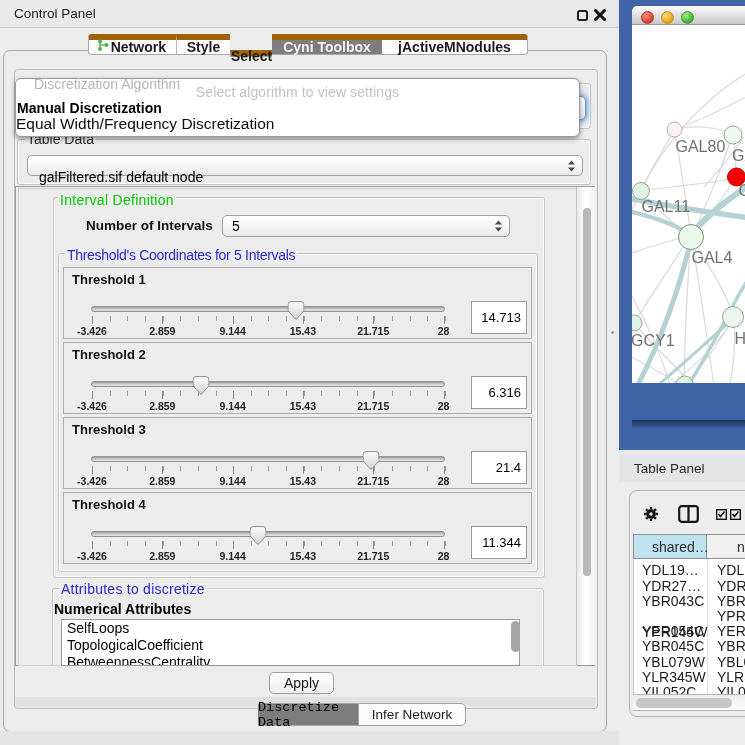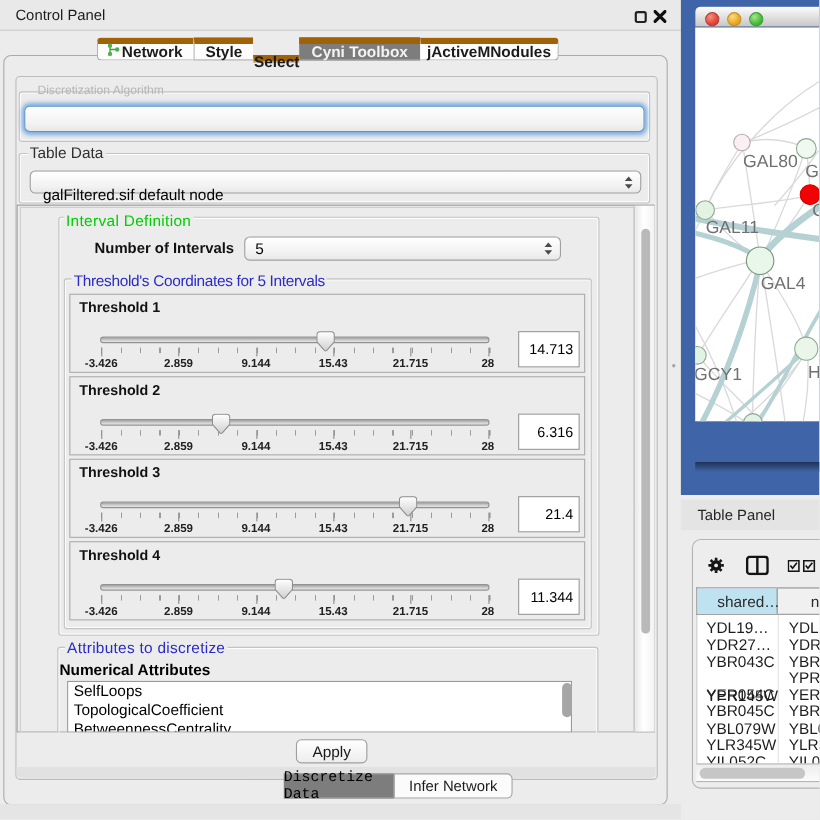--- a/index.html
+++ b/index.html
@@ -72,21 +72,21 @@
 <path d="M 1.5 1.5 L 10.5 10.5 M 10.5 1.5 L 1.5 10.5" stroke="#111" stroke-width="3" stroke-linecap="round"></path>
 </svg>
 
   <div class="abs" id="tabpanel"></div>
 
   <div class="tabrow" style="left:88px;">
     <div class="tab first" style="width:88px;">&nbsp;&nbsp;&nbsp;Network</div>
     <div class="tab sep" style="width:54px;">Style</div>
     <div class="tab sep" style="width:42px;margin-top:16px;">Select</div>
     <div class="tab sel" style="width:110px;">Cyni Toolbox</div>
-    <div class="tab last" style="width:126px;">jActiveMNodules</div>
+    <div class="tab last" style="width:146px;">jActiveMNodules</div>
   </div>
   <svg class="abs" style="left:97px;top:39px;" width="13" height="13" viewBox="0 0 13 13">
     <line x1="3" y1="2.5" x2="3" y2="10" stroke="#3c9e3c" stroke-width="1.2"></line>
     <line x1="3" y1="6" x2="9" y2="6" stroke="#3c9e3c" stroke-width="1.2"></line>
     <circle cx="3" cy="2.5" r="2" fill="#49b349"></circle>
       <circle cx="3" cy="10" r="2" fill="#49b349"></circle>
       <circle cx="9.5" cy="6" r="2" fill="#49b349"></circle>
   </svg>
 
   <div class="abs" id="cyni"></div>
@@ -98,21 +98,26 @@
   <div class="groupbox" style="left:17px;top:139px;width:572px;height:44px;"></div>
   <div class="grouplab" style="left:25px;top:131px;color:#2f2f2f;font-size:14px;">Table Data</div>
   <div class="combo" style="left:27px;top:155px;width:556px;height:21px;">
     <span style="margin-left:11px;position:relative;top:-1px;margin-top:24px;">galFiltered.sif default node</span>
     <svg class="arr" width="9" height="13" viewBox="0 0 9 13">
         <path d="M4.5 1 L8 5 L1 5 Z" fill="#4a4a4a"></path>
         <path d="M4.5 12 L8 8 L1 8 Z" fill="#4a4a4a"></path>
       </svg>
   </div>
 
-  <div class="abs" style="left:34px;top:76px;font-size:11px;color:#b6b6b6;z-index:40;">Discretization Algorithm</div>
+  <div class="abs" id="popup">
+    <div style="position:absolute;left:0;top:5px;width:563px;text-align:center;font-size:14px;color:#c2c2c2;letter-spacing:0.1px;">Select algorithm to view settings</div>
+    <div style="position:absolute;left:1px;top:21px;font-size:14px;font-weight:bold;color:#000;letter-spacing:0.05px;">Manual Discretization</div>
+    <div style="position:absolute;left:0px;top:36px;font-size:15.5px;color:#0c0c0c;">Equal Width/Frequency Discretization</div>
+  </div>
+  <div class="abs" style="left:34px;top:76px;font-size:14px;color:#b6b6b6;z-index:40;">Discretization Algorithm</div>
 
   <div class="abs" id="scrollpane"></div>
   <div class="abs innerborder"></div>
   <div class="abs" id="vsb"></div>
   <div class="abs" id="vsbthumb"></div>
 
   <div class="groupbox" style="left:53px;top:197px;width:490px;height:379px;"></div>
   <div class="grouplab" style="left:58px;top:192px;color:#00cc00;font-size:14px;letter-spacing:0.3px;">Interval Definition</div>
   <div class="abs" style="left:86px;top:218px;font-size:13.5px;font-weight:bold;color:#111;">Number of Intervals</div>
   <div class="combo" style="left:222px;top:215px;width:288px;height:22px;">

